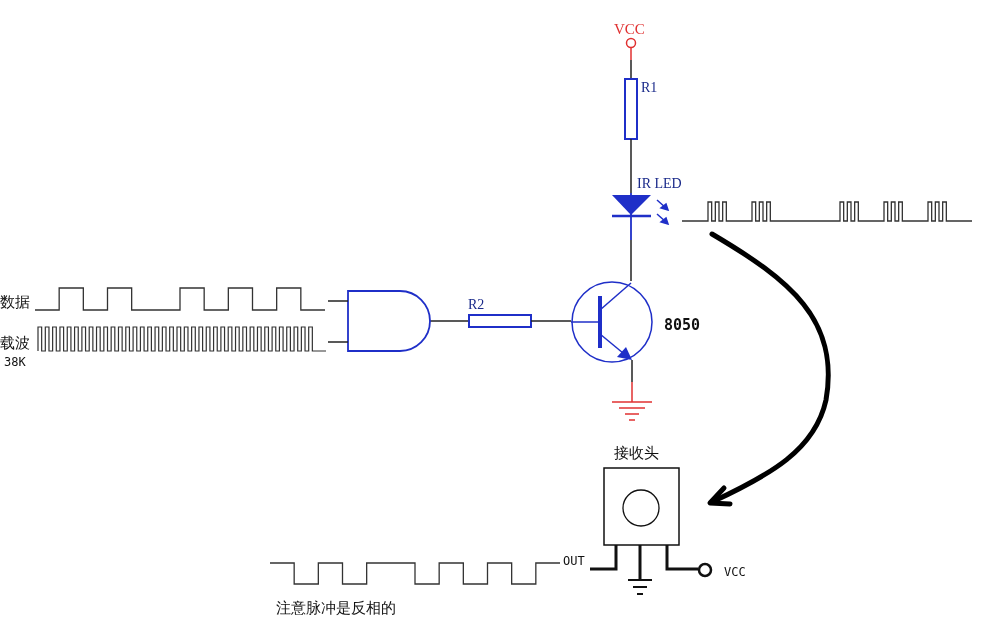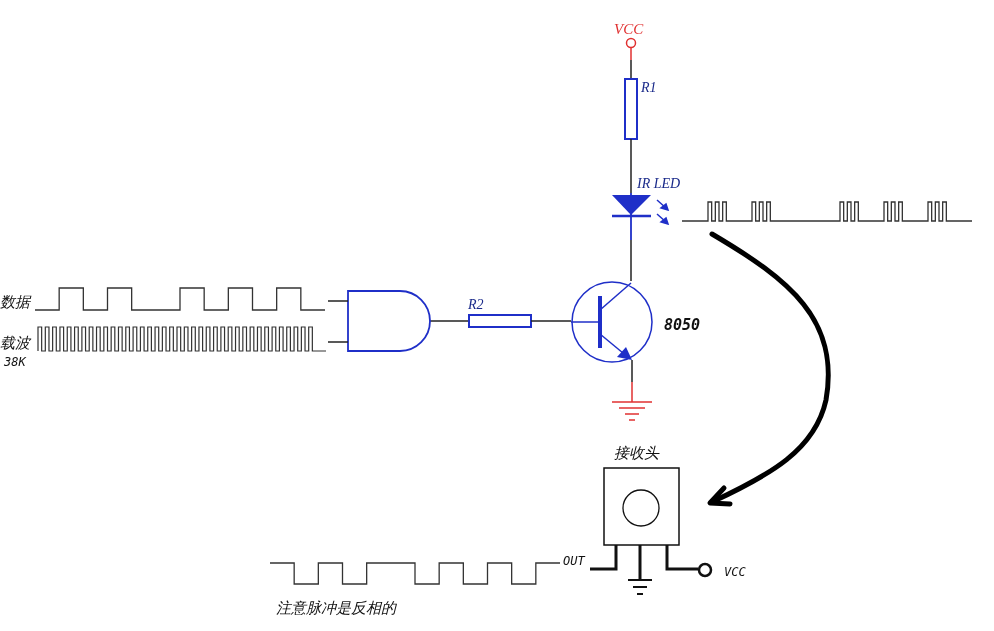--- a/index.html
+++ b/index.html
@@ -1,16 +1,16 @@
 <!DOCTYPE html>
 <html><head>
 <meta charset="utf-8">
 <style>
   html, body { margin: 0; padding: 0; background: #ffffff; }
-  #canvas { position: relative; width: 994px; height: 631px; overflow: hidden; background: #fff; font-style: italic; }
+  #canvas { position: relative; width: 994px; height: 631px; overflow: hidden; background: #fff; }
   svg { position: absolute; left: 0; top: 0; }
   .lbl-serif { font-family: "Liberation Serif", "DejaVu Serif", serif; }
   .lbl-sans { font-family: "DejaVu Sans", "Liberation Sans", sans-serif; }
   .lbl-mono { font-family: "DejaVu Sans Mono", "Liberation Mono", monospace; }
 </style>
 </head>
 <body>
 
 <div id="canvas">
 <svg width="994" height="631" viewBox="0 0 994 631">

